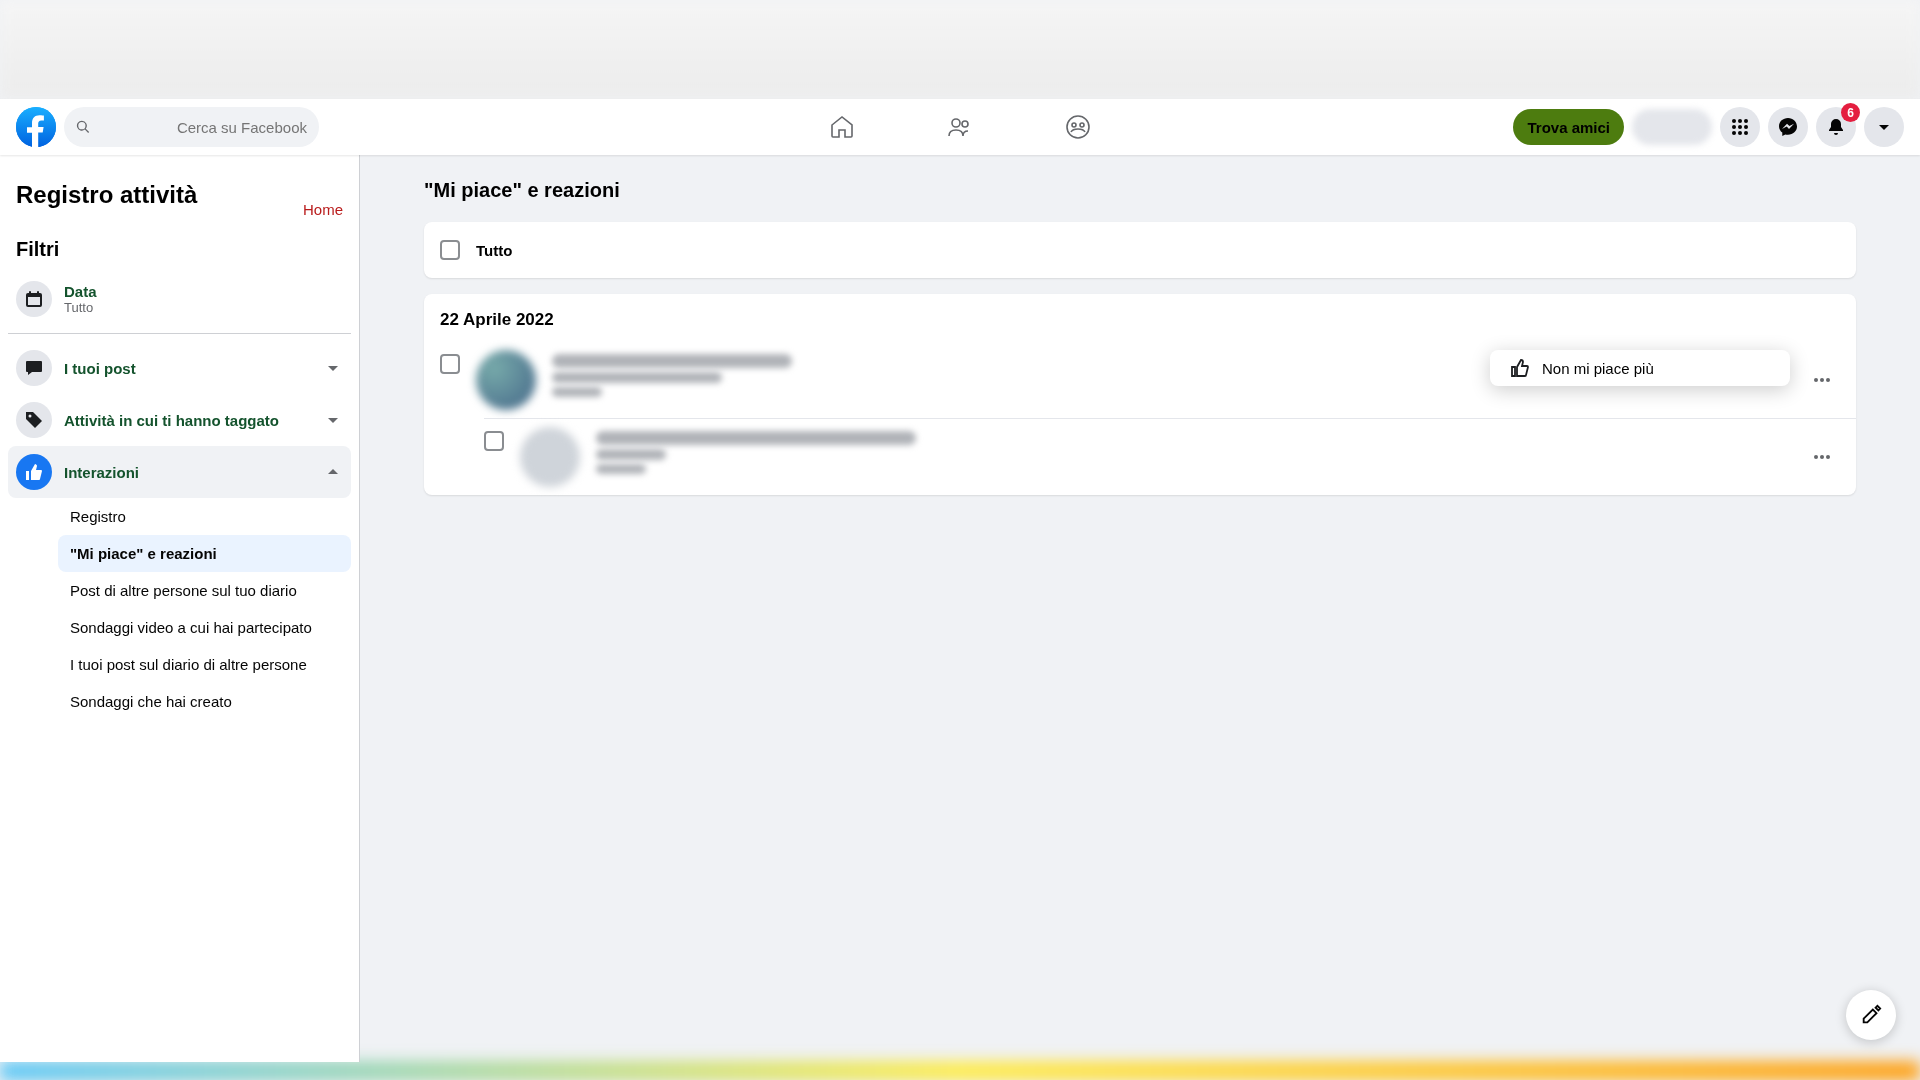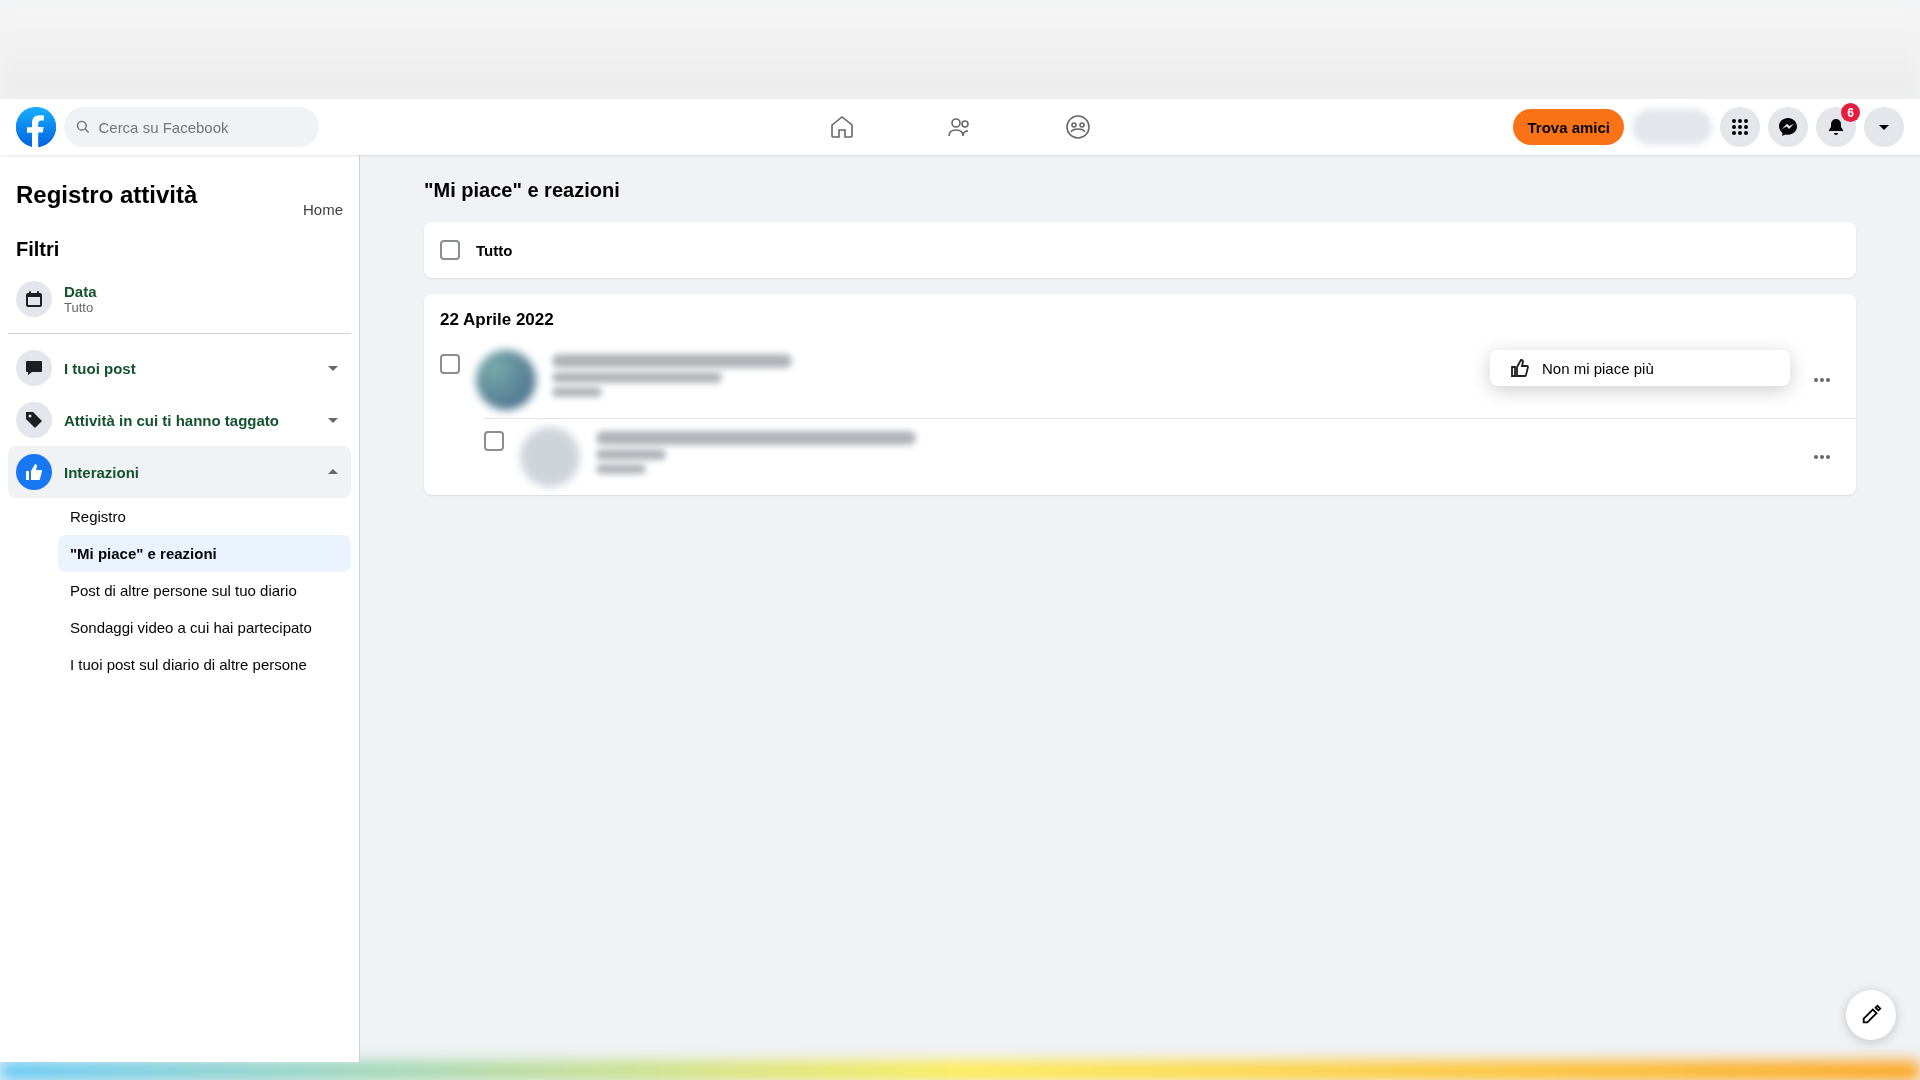--- a/index.html
+++ b/index.html
@@ -22,34 +22,34 @@
   color: #fff; font-weight: 900; font-size: 28px;
 }
 .logo svg { width: 40px; height: 40px; }
 .search-wrap {
   margin-left: 8px; background: #f0f2f5; border-radius: 50px;
   height: 40px; width: 255px; display: flex; align-items: center; padding: 0 12px;
 }
 .search-wrap svg { width: 16px; height: 16px; fill: #65676b; }
 .search-wrap input {
   border: none; background: transparent; outline: none; margin-left: 8px;
-  font-size: 15px; color: #1c1e21; width: 100%;
+  font-size: 15px; color: #1c1e21; width: 100%; text-align: right;
 }
 .nav-center {
   position: absolute; left: 50%; transform: translateX(-50%);
   display: flex; gap: 8px;
 }
 .nav-tab {
   width: 110px; height: 56px; display: flex; align-items: center; justify-content: center;
   border-radius: 8px; cursor: pointer;
 }
 .nav-tab svg { width: 28px; height: 28px; fill: none; stroke: #65676b; stroke-width: 1.6; }
 .header-right { margin-left: auto; display: flex; align-items: center; gap: 8px; }
 .find-friends {
-  background: #f97316; border-radius: 18px; padding: 0 14px; height: 36px;
+  background: #4d7c0f; border-radius: 18px; padding: 0 14px; height: 36px;
   display: flex; align-items: center; font-weight: 600; font-size: 15px; cursor: pointer;
 }
 .blur-pill { width: 80px; height: 36px; background: #e4e6eb; border-radius: 18px; filter: blur(3px); }
 .icon-btn {
   width: 40px; height: 40px; border-radius: 50%; background: #e4e6eb;
   display: flex; align-items: center; justify-content: center; cursor: pointer; position: relative;
 }
 .icon-btn svg { width: 20px; height: 20px; fill: #050505; }
 .badge {
   position: absolute; top: -4px; right: -4px; background: #e41e3f; color: #fff;
@@ -58,21 +58,21 @@
 }
 
 
 .page { position: absolute; top: 155px; left: 0; right: 0; bottom: 18px; display: flex; }
 .sidebar {
   width: 360px; background: #fff; border-right: 1px solid #ced0d4;
   padding: 16px 8px; overflow-y: auto;
 }
 .sidebar-header { display: flex; align-items: center; justify-content: space-between; padding: 0 8px 12px 8px; }
 .sidebar-header h1 { font-size: 24px; font-weight: 700; }
-.home-link { color: #404040; font-size: 15px; cursor: pointer; margin-top: 30px; }
+.home-link { color: #b91c1c; font-size: 15px; cursor: pointer; margin-top: 30px; }
 .filters-title { font-size: 20px; font-weight: 700; padding: 8px 8px 12px 8px; }
 
 .filter-item {
   display: flex; align-items: center; padding: 8px; border-radius: 8px; cursor: pointer;
 }
 .filter-icon {
   width: 36px; height: 36px; border-radius: 50%; background: #e4e6eb;
   display: flex; align-items: center; justify-content: center; margin-right: 12px; flex-shrink: 0;
 }
 .filter-icon.active { background: #1877f2; }
@@ -293,20 +293,21 @@
           <path d="M5 12l5-5 5 5z"></path>
         </svg>
     </div>
 
     <div class="sub-list">
       <div class="sub-item">Registro</div>
       <div class="sub-item selected">"Mi piace" e reazioni</div>
       <div class="sub-item">Post di altre persone sul tuo diario</div>
       <div class="sub-item">Sondaggi video a cui hai partecipato</div>
       <div class="sub-item">I tuoi post sul diario di altre persone</div>
+      <div class="sub-item">Sondaggi che hai creato</div>
     </div>
   </div>
 
   <div class="main">
     <h2>"Mi piace" e reazioni</h2>
 
     <div class="card card-all">
       <div class="chk"></div>
       <span class="card-all-label">Tutto</span>
     </div>

